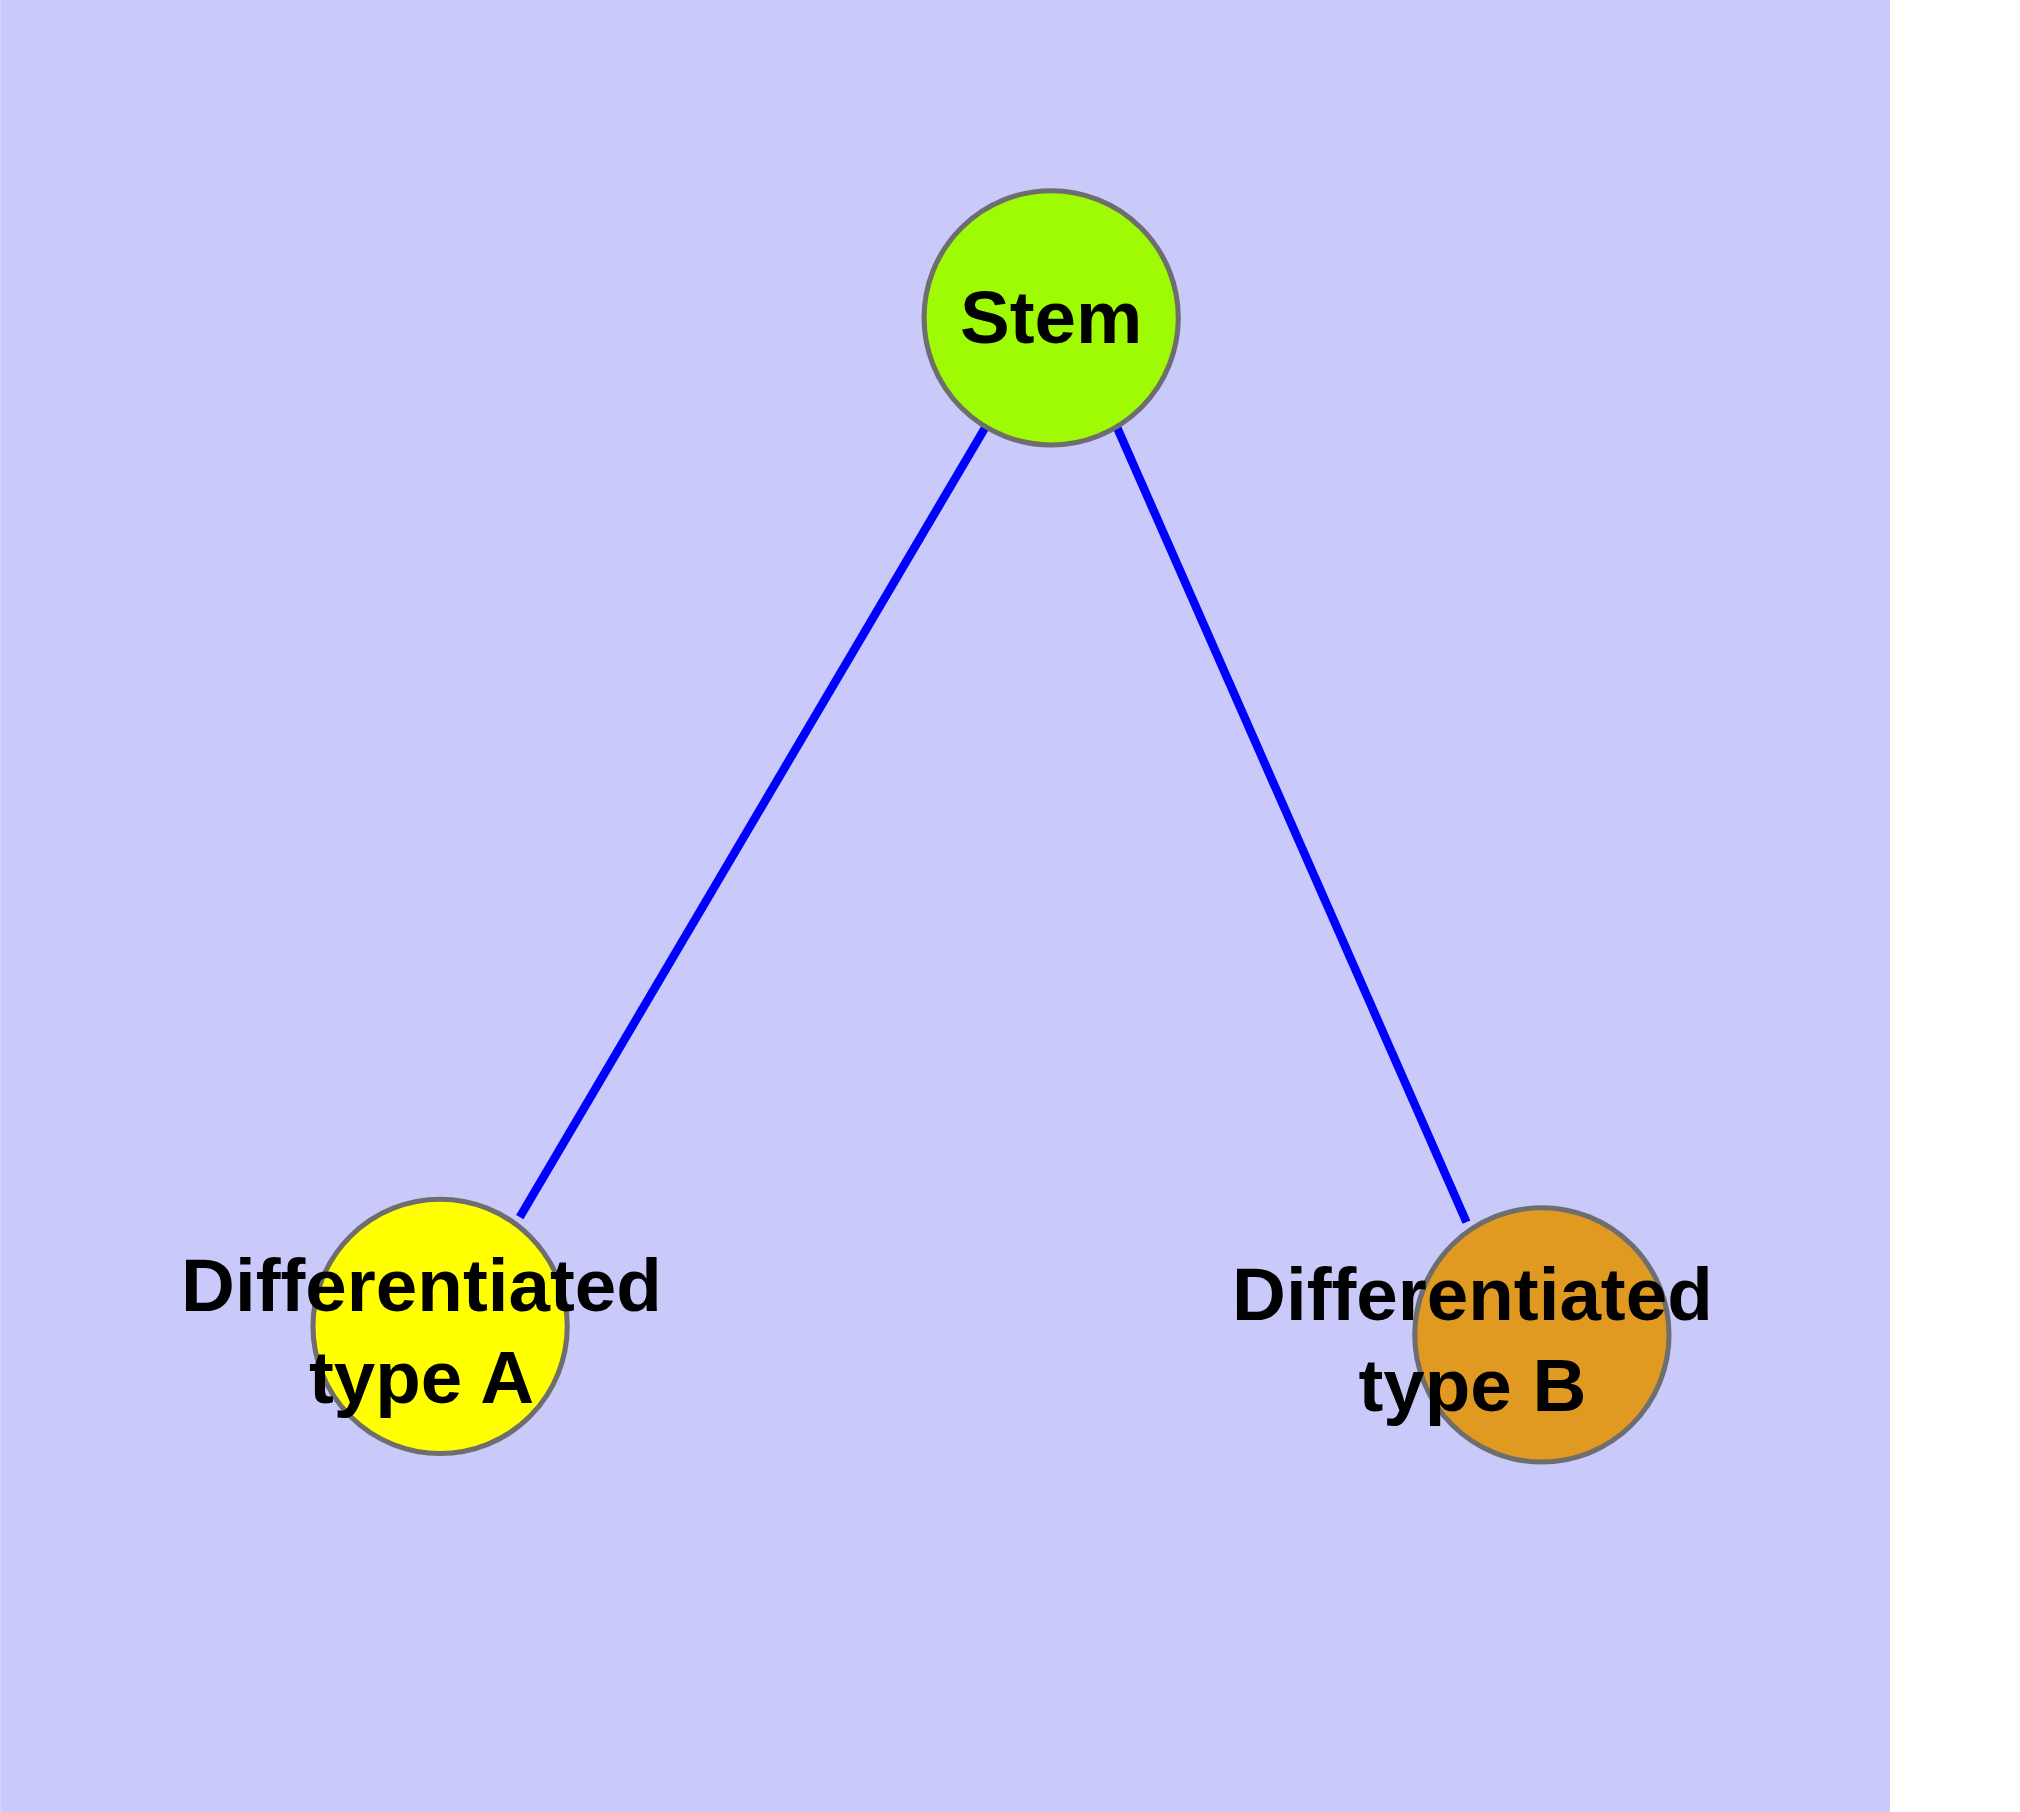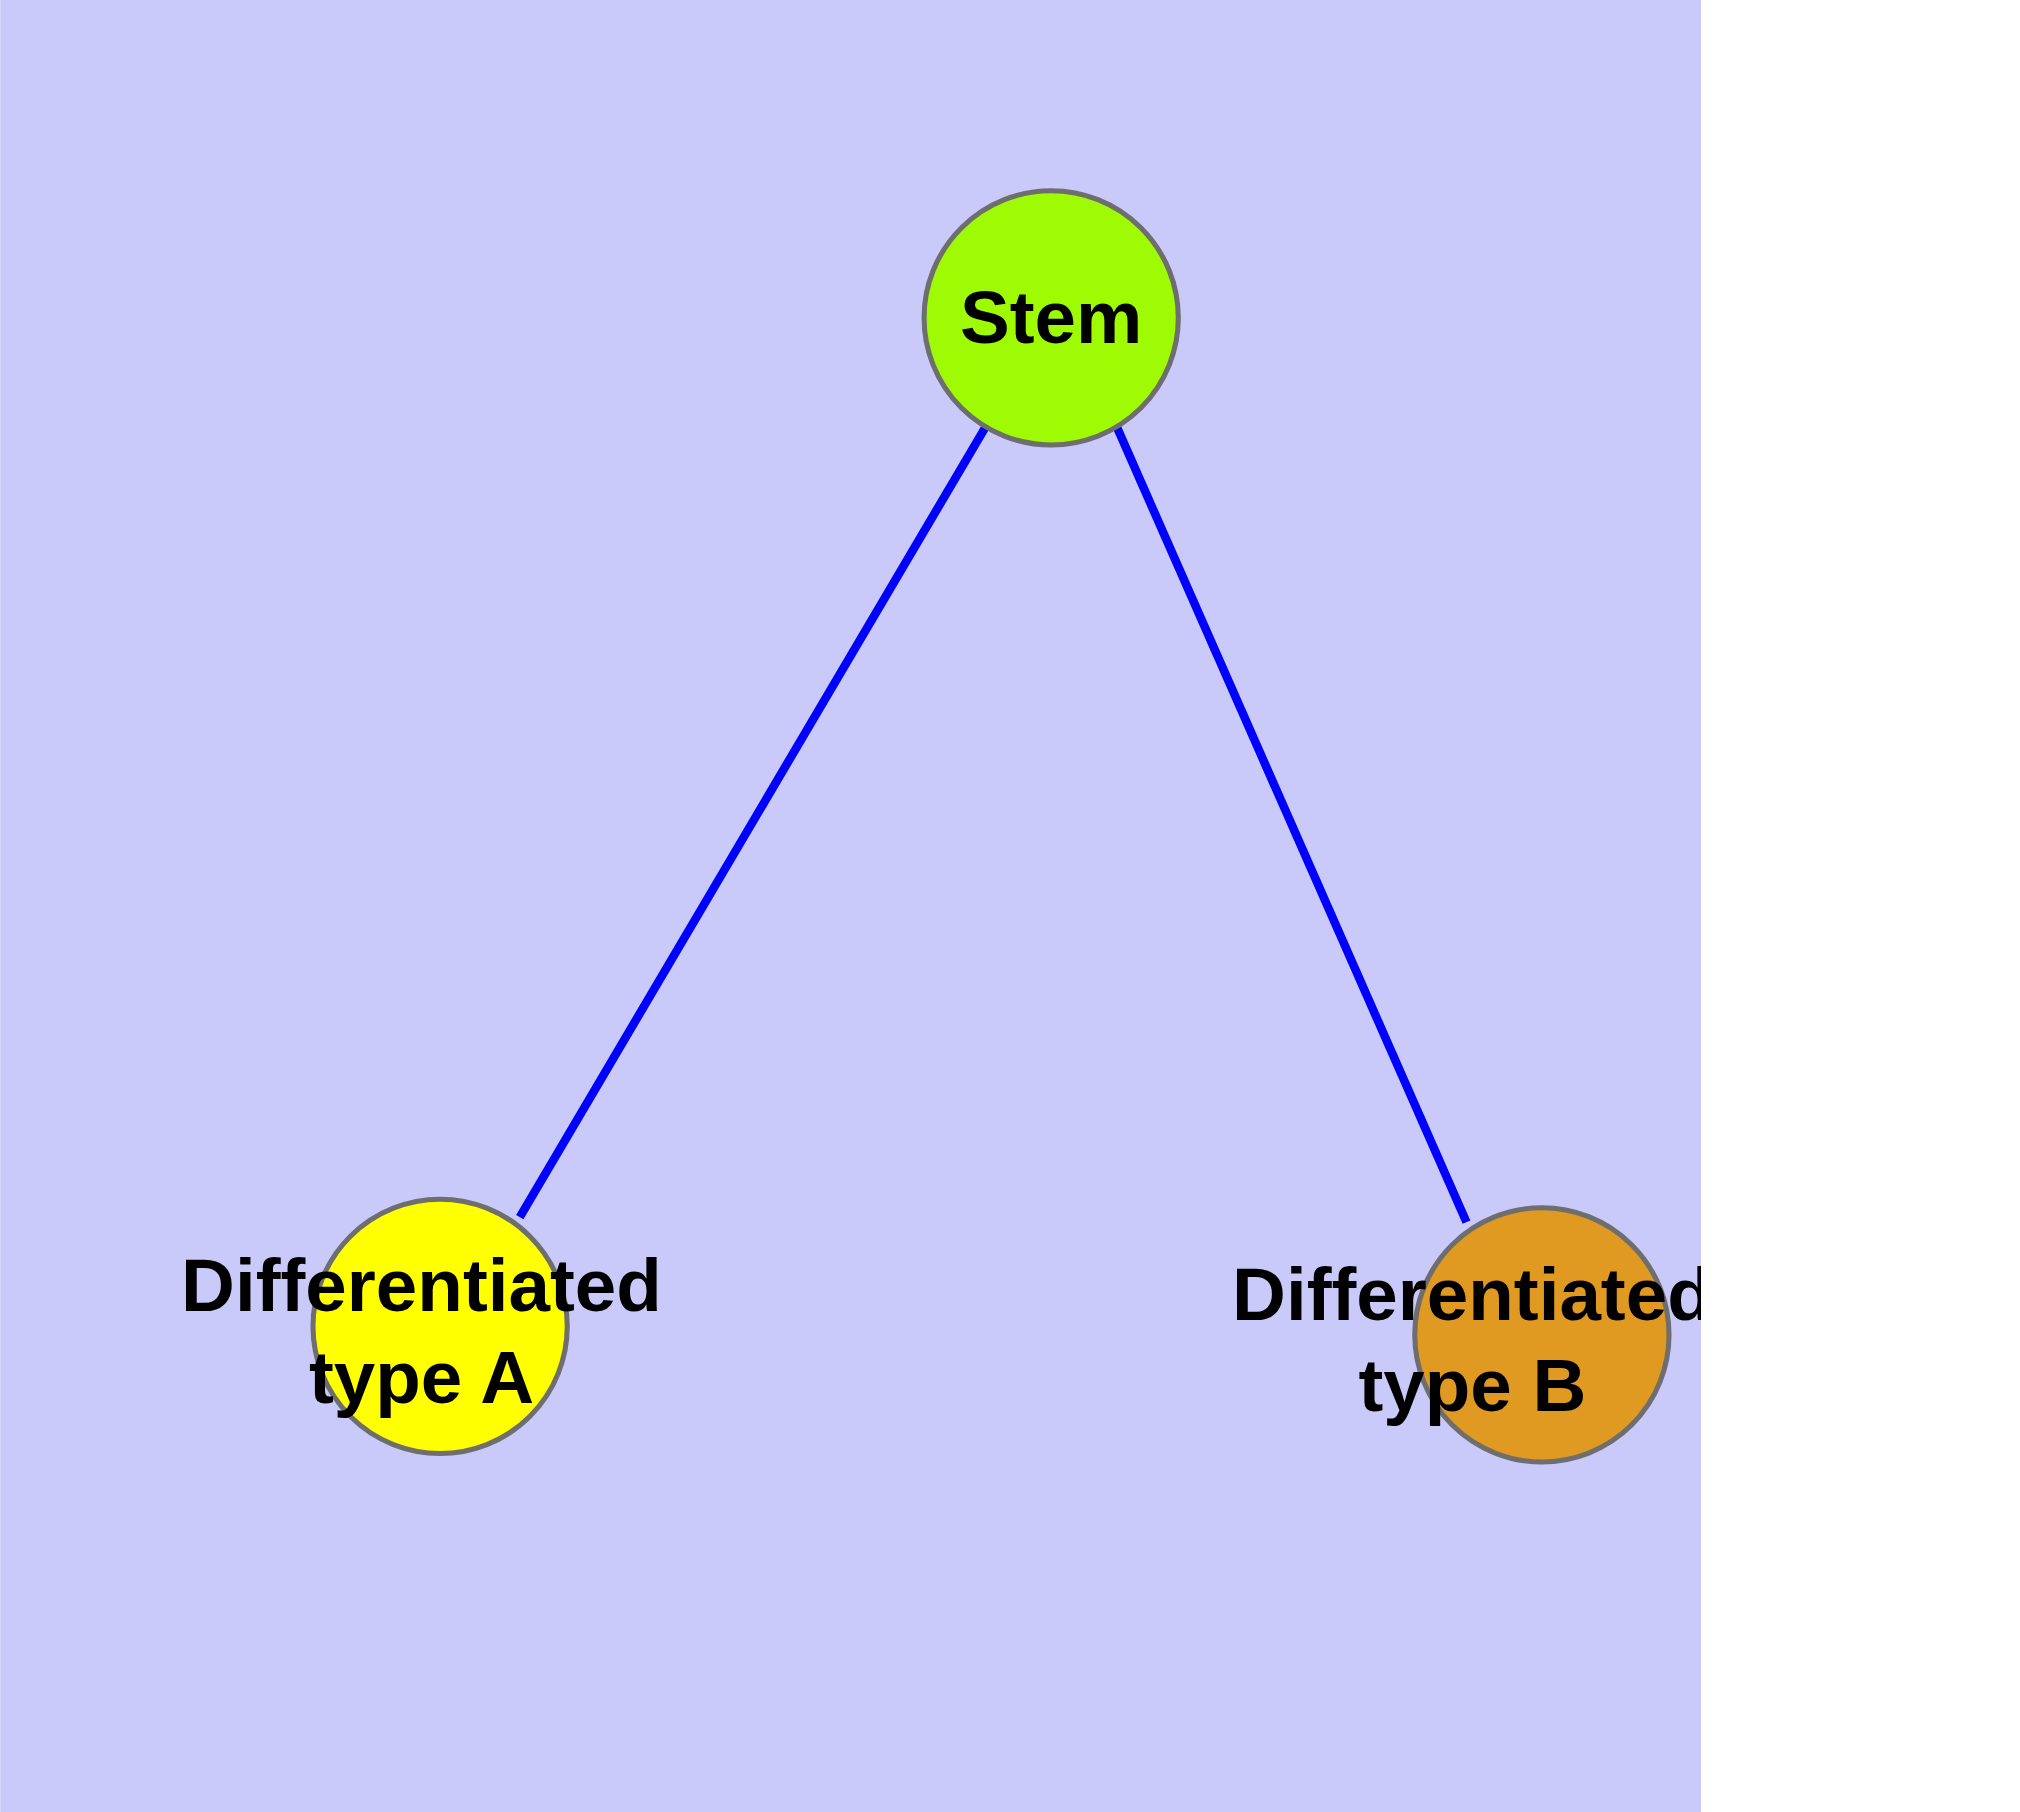--- a/index.html
+++ b/index.html
@@ -22,21 +22,21 @@
   .node-label {
     font-family: "Liberation Sans", "DejaVu Sans", sans-serif;
     font-weight: bold;
     fill: #000000;
     paint-order: normal;
   }
 </style>
 </head>
 <body>
 
-<div id="canvas-root" style="width: 1701px; height: 1812px;">
+<div id="canvas-root" style="width: 1890px; height: 1812px;">
   <svg id="graph-svg" viewBox="0 0 2384 2138" xmlns="http://www.w3.org/2000/svg" style="width: 2021px; height: 1812px;">
 
     <rect id="bg-rect" x="0" y="0" width="2384" height="2138" fill="#c9caf9"></rect>
 
     <g id="edges-layer">
         <line x1="1163" y1="503" x2="613" y2="1436" stroke="#0000ff" stroke-width="10" stroke-linecap="butt"></line>
         <line x1="1318" y1="505" x2="1730" y2="1442" stroke="#0000ff" stroke-width="10" stroke-linecap="butt"></line>
       </g>
     <g id="nodes-layer">
         <circle cx="1240" cy="375" r="150" fill="#9efb03" stroke="#6e6e6e" stroke-width="6"></circle>

